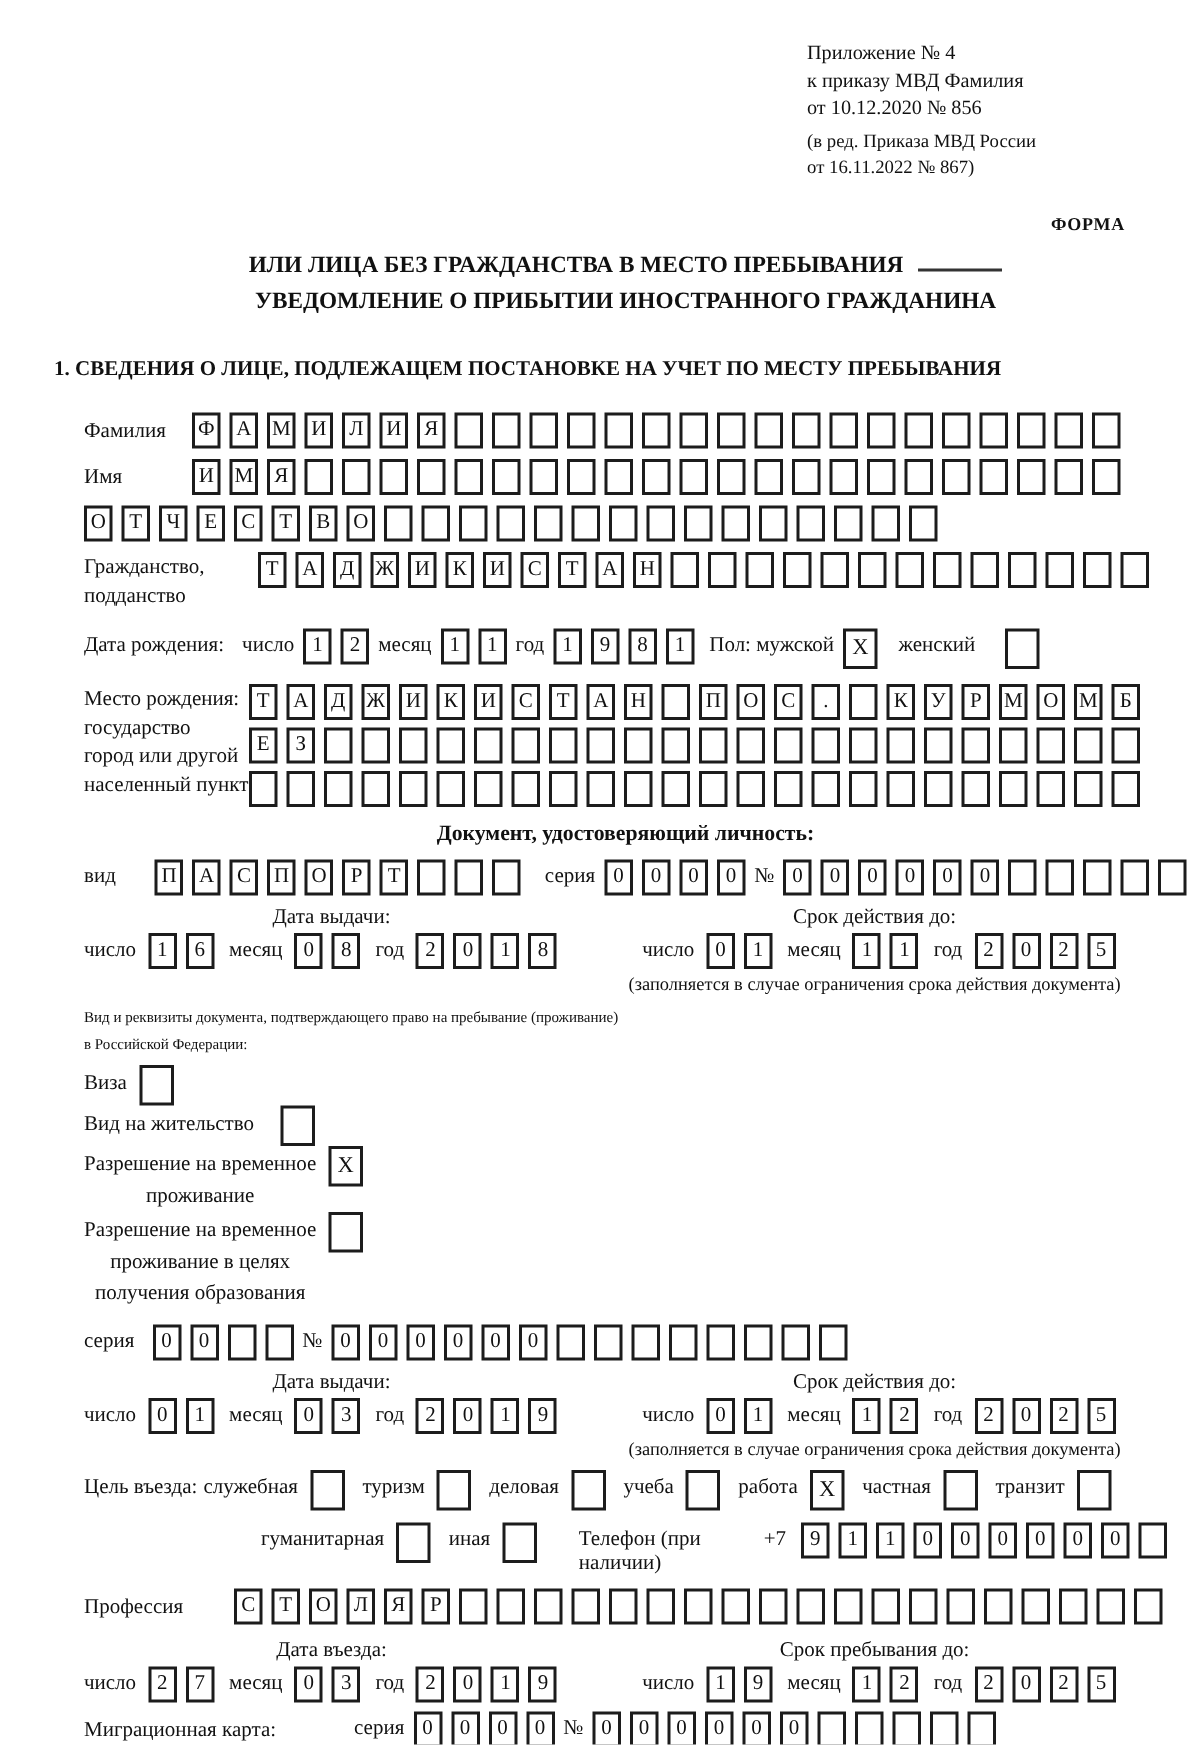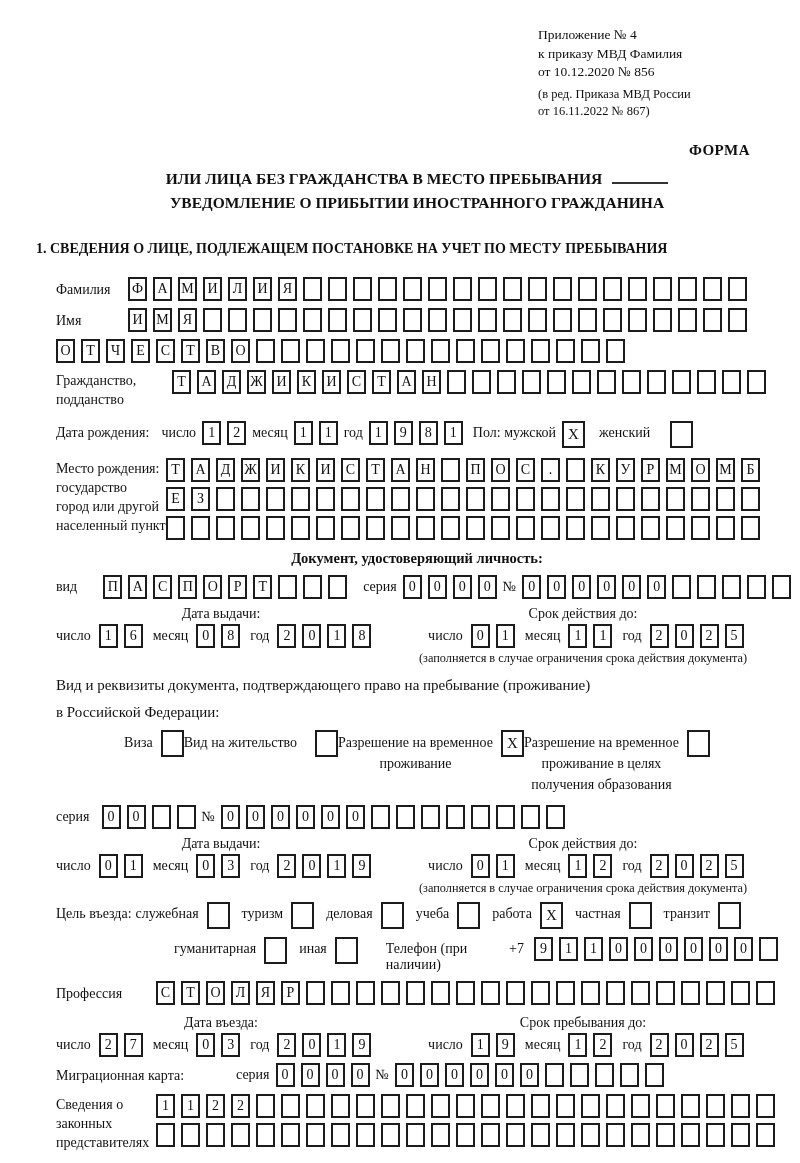--- a/index.html
+++ b/index.html
@@ -2,21 +2,21 @@
 <html><head>
 <meta charset="utf-8">
 <style>
   html,body{margin:0;padding:0;background:#fff;}
   body{width:800px;height:1163px;font-family:"Liberation Serif",serif;color:#111;overflow:hidden;}
   .page{padding:26px 22px 0 56px;box-sizing:border-box;}
 
   
   .appendix{width:232px;margin-left:auto;margin-right:8px;font-size:13.5px;line-height:1.38;}
   .appendix .amend{font-size:12.5px;margin-top:4px;line-height:1.35;}
-  .forma{font-weight:bold;font-size:15px;text-align:right;margin:22px 28px 2px 0;letter-spacing:.5px;}
+  .forma{font-weight:bold;font-size:12px;text-align:right;margin:22px 28px 2px 0;letter-spacing:.5px;}
 
   .title{font-weight:bold;font-size:15.5px;text-align:center;line-height:1.55;margin-top:8px;}
   .blank-line{display:inline-block;width:56px;border-bottom:2px solid #333;height:13px;margin-left:10px;}
   .section1{font-weight:bold;font-size:14px;text-align:left;margin:26px 0 20px -20px;width:760px;}
 
   .row{display:flex;align-items:flex-start;margin-bottom:7px;font-size:14px;}
   .lbl{flex:0 0 auto;line-height:1.35;padding-top:4px;}
   .lbl.multi{padding-top:2px;}
   .cells{display:inline-flex;gap:6px;flex:0 0 auto;}
   .cell{box-sizing:border-box;width:19px;height:24px;border:2px solid #1c1c1c;display:inline-flex;align-items:center;justify-content:center;font-size:14px;font-family:"Liberation Serif",serif;background:#fff;flex:0 0 auto;}
@@ -31,23 +31,23 @@
 
   .dates{display:flex;margin-bottom:6px;font-size:14px;}
   .grp-l{width:46%;} .grp-r{width:54%;}
   .grp-head{text-align:center;margin-bottom:2px;}
   .grp-l .grp-head{width:330px;}
   .date-line{display:flex;align-items:flex-start;}
   .date-line .inline-lab{margin:0 8px 0 0;padding-top:4px;}
   .date-line .cells{margin-right:10px;}
   .small-note{font-size:12.3px;text-align:center;margin-top:3px;}
 
-  .plain{font-size:15px;line-height:1.8;}
-
-  .permit-row{display:flex;justify-content:center;align-items:flex-start;margin:4px 0 10px 0;font-size:14px;}
+  .plain{font-size:10px;line-height:1.8;}
+
+  .permit-row{display:flex;justify-content:flex-end;align-items:flex-start;margin:4px 0 10px 0;font-size:14px;flex-direction:column;}
   .permit-item{display:flex;align-items:flex-start;gap:8px;}
   .permit-text{text-align:center;line-height:1.5;padding-top:2px;}
 
   .purpose-row{display:flex;align-items:flex-start;font-size:14px;margin-bottom:8px;}
   .purpose-row .inline-lab{margin:0 4px 0 0;}
   .purpose-row .checkbox{margin:0 12px 0 4px;}
   .purpose2{padding-left:118px;}
   .phone-cells{margin-left:6px;}
 </style>
 </head>

